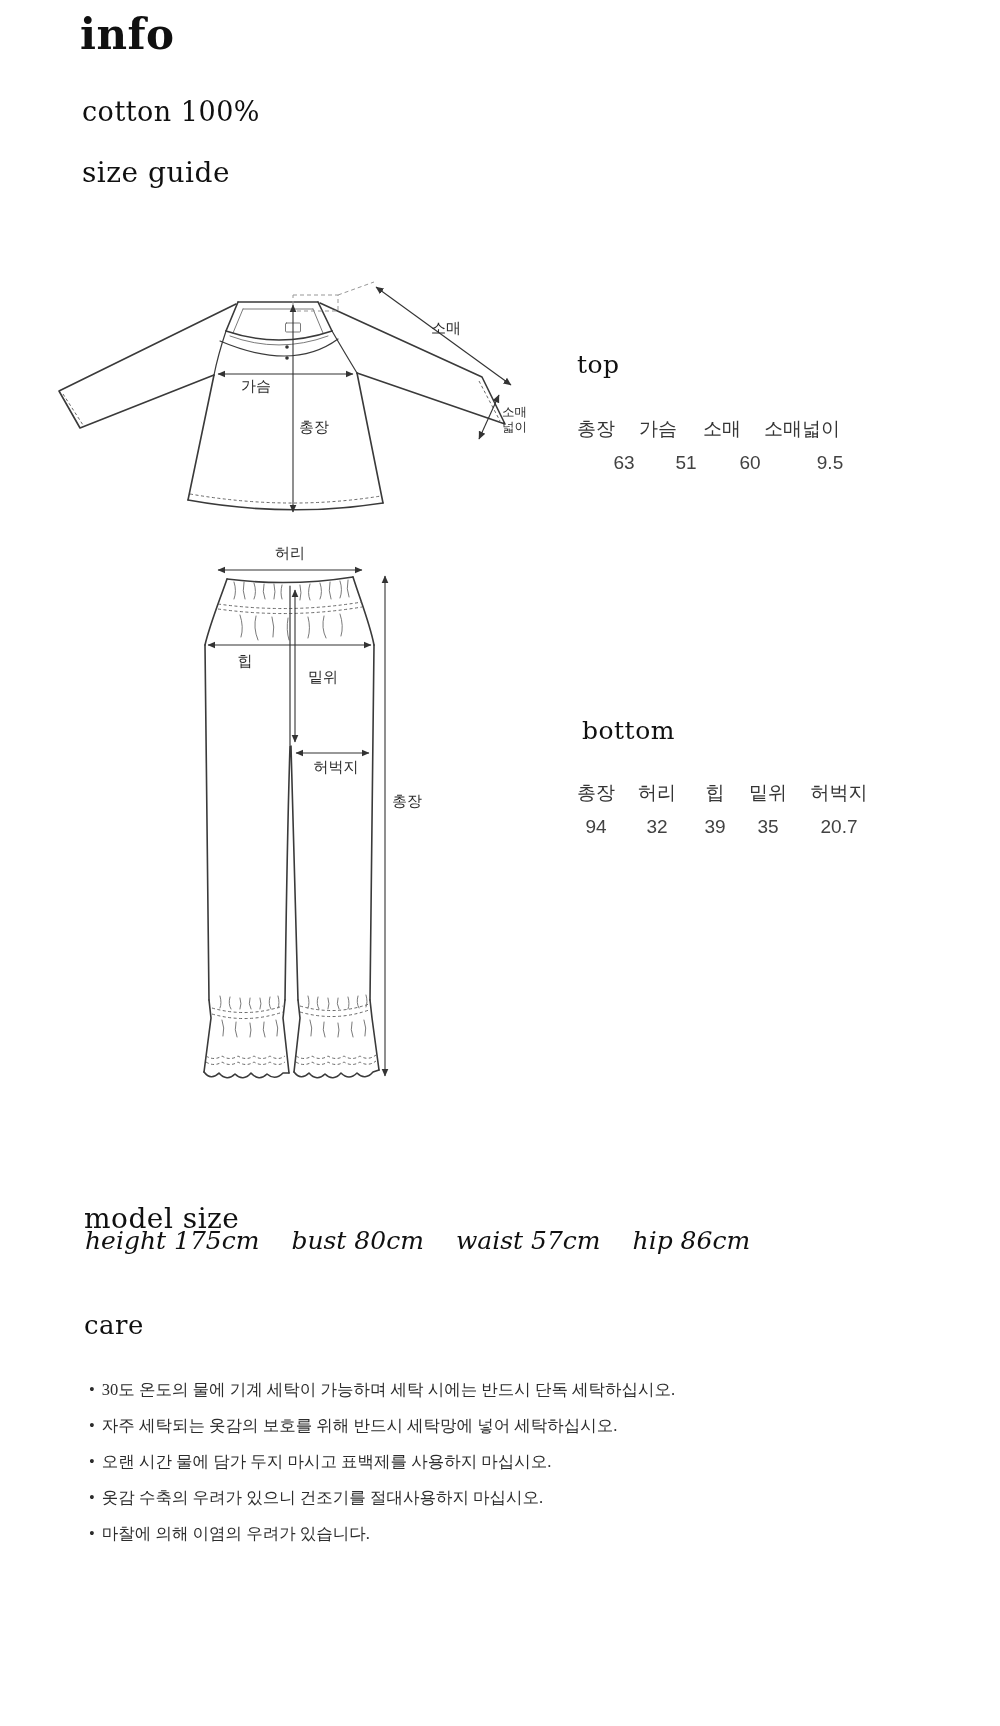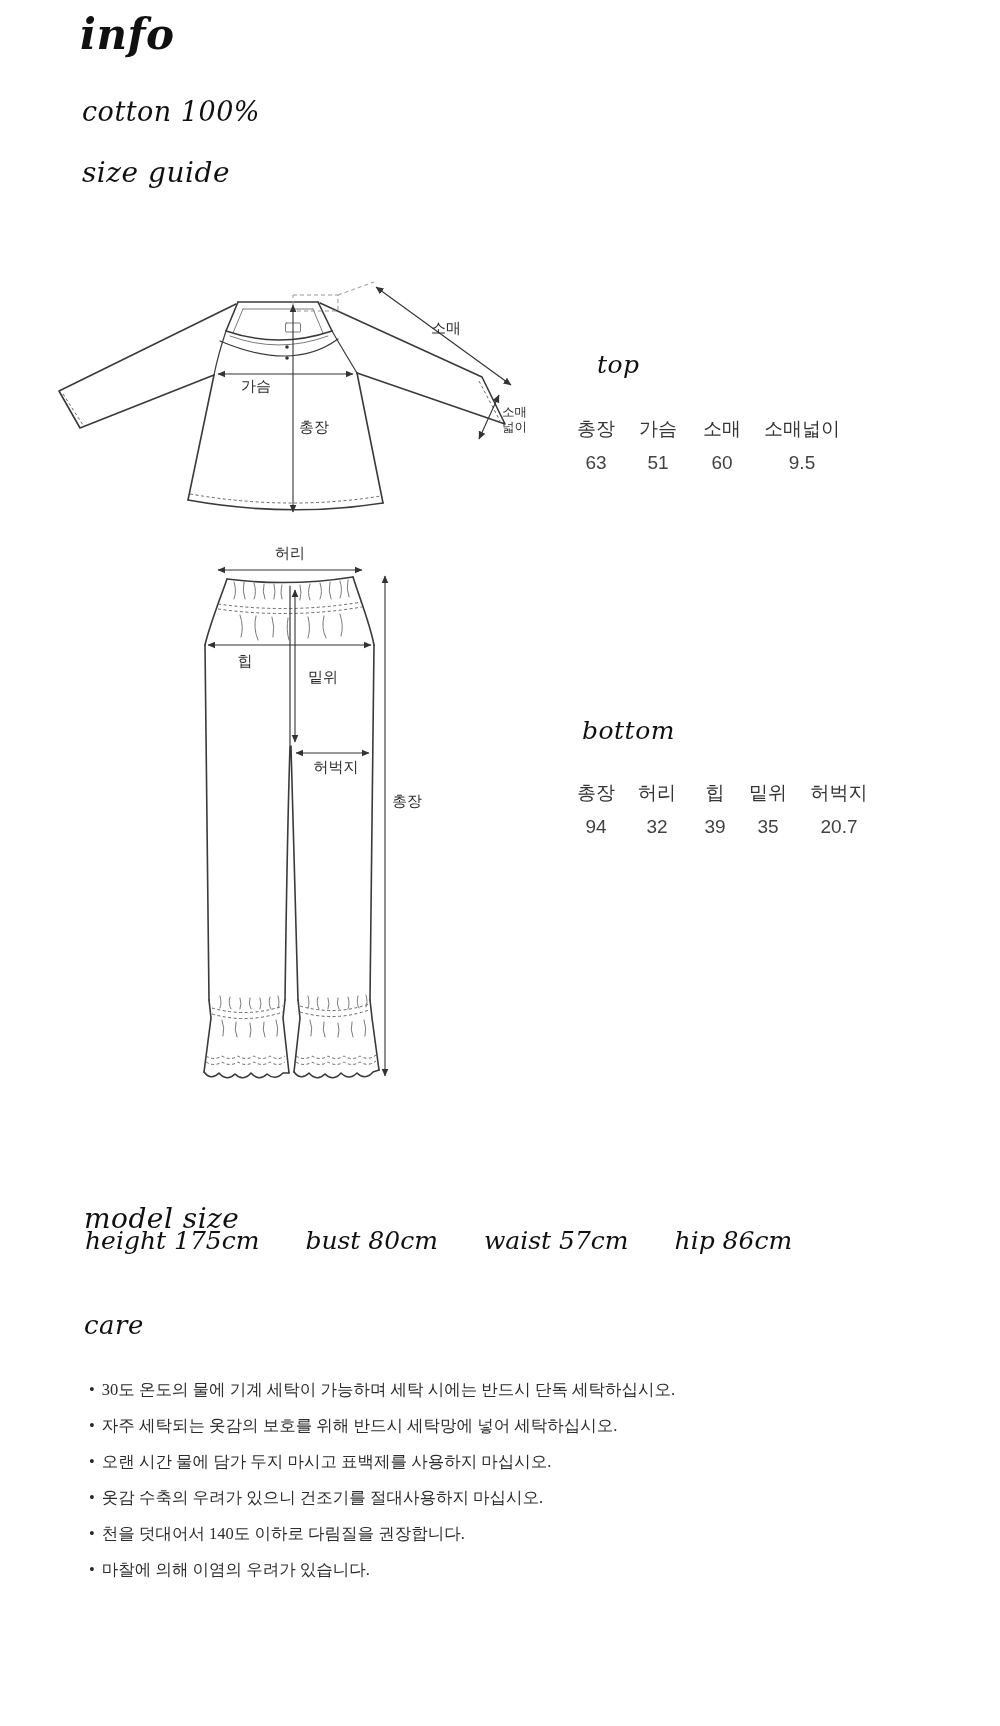--- a/index.html
+++ b/index.html
@@ -1,48 +1,48 @@
 <!DOCTYPE html>
 <html><head>
 <meta charset="utf-8">
 <style>
   html,body{margin:0;padding:0;background:#fff;}
   .page{position:relative;width:1000px;height:1726px;background:#fff;overflow:hidden;
         font-family:"Liberation Sans",sans-serif;color:#2c2c2c;}
-  .script{position:absolute;font-family:"DejaVu Serif",serif;font-style:italic;
+  .script{position:absolute;font-family:"DejaVu Serif",serif;
           color:#101010;letter-spacing:.5px;white-space:nowrap;text-align:center;}
   .h-info{left:80px;top:10px;font-size:42px;font-weight:600;}
   .h-cotton{left:82px;top:96px;font-size:27px;}
   .h-sizeguide{left:82px;top:156px;font-size:28px;}
   .note{position:absolute;left:82px;margin:0;font-size:16.5px;color:#2c2c2c;white-space:nowrap;}
   .n1{top:202px;}
   .n2{top:230px;}
-  .h-top{left:577px;top:350px;font-size:25px;margin-left:20px;}
+  .h-top{left:577px;top:350px;font-size:25px;}
   .h-bottom{left:582px;top:716px;font-size:25px;}
   .h-model{left:84px;top:1166px;font-size:28px;margin-top:36px;}
   .h-care{left:84px;top:1310px;font-size:26px;}
   .diagram{position:absolute;}
   .top-diagram{left:50px;top:275px;}
   .bottom-diagram{left:170px;top:540px;}
   .trow{position:absolute;display:flex;font-size:19px;color:#353535;white-space:nowrap;}
   .trow span{display:inline-block;text-align:center;}
   .top-h{left:566px;top:416px;}
-  .top-v{left:566px;top:452px;color:#424242;}
+  .top-v{left:594px;top:452px;color:#424242;}
   .top-h span:nth-child(1),.top-v span:nth-child(1){width:60px;}
   .top-h span:nth-child(2),.top-v span:nth-child(2){width:64px;}
   .top-h span:nth-child(3),.top-v span:nth-child(3){width:64px;}
   .top-h span:nth-child(4),.top-v span:nth-child(4){width:96px;}
   .bot-h{left:566px;top:780px;}
   .bot-v{left:566px;top:816px;color:#424242;}
   .bot-h span:nth-child(1),.bot-v span:nth-child(1){width:60px;}
   .bot-h span:nth-child(2),.bot-v span:nth-child(2){width:62px;}
   .bot-h span:nth-child(3),.bot-v span:nth-child(3){width:54px;}
   .bot-h span:nth-child(4),.bot-v span:nth-child(4){width:52px;}
   .bot-h span:nth-child(5),.bot-v span:nth-child(5){width:90px;}
-  .model-row{position:absolute;left:85px;top:1226px;display:flex;gap:46px;
+  .model-row{position:absolute;left:85px;top:1226px;display:flex;gap:32px;
              font-family:"DejaVu Serif",serif;font-style:italic;font-size:25px;color:#101010;white-space:nowrap;}
   .care-list{position:absolute;left:73px;top:1356px;margin:16px;padding:0;list-style:none;
              font-size:16.5px;color:#2c2c2c;font-family:Liberation Serif, serif;}
   .care-list li{line-height:36px;white-space:nowrap;}
   .blt{display:inline-block;margin-right:7px;color:#2c2c2c;}
   
   .g{fill:none;stroke:#3a3a3a;stroke-width:1.6;stroke-linecap:round;stroke-linejoin:round;}
   .g2{fill:none;stroke:#3a3a3a;stroke-width:1.2;stroke-linecap:round;stroke-linejoin:round;}
   .d{fill:none;stroke:#6b6b6b;stroke-width:.9;stroke-linecap:round;}
   .ds{fill:none;stroke:#585858;stroke-width:.9;stroke-dasharray:3 2.5;}
@@ -189,17 +189,16 @@
     <span>waist 57cm</span>
     <span>hip 86cm</span>
   </div>
 
   <div class="script h-care">care</div>
   <ul class="care-list">
     <li><span class="blt">•</span><span>30도 온도의 물에 기계 세탁이 가능하며 세탁 시에는 반드시 단독 세탁하십시오.</span></li>
     <li><span class="blt">•</span><span>자주 세탁되는 옷감의 보호를 위해 반드시 세탁망에 넣어 세탁하십시오.</span></li>
     <li><span class="blt">•</span><span>오랜 시간 물에 담가 두지 마시고 표백제를 사용하지 마십시오.</span></li>
     <li><span class="blt">•</span><span>옷감 수축의 우려가 있으니 건조기를 절대사용하지 마십시오.</span></li>
-    <li><span class="blt">•</span><span>천을 덧대어서 140도 이하로 다림질을 권장합니다.</span></li>
     <li><span class="blt">•</span><span>마찰에 의해 이염의 우려가 있습니다.</span></li>
   </ul>
 
 </div>
 
 </body></html>

